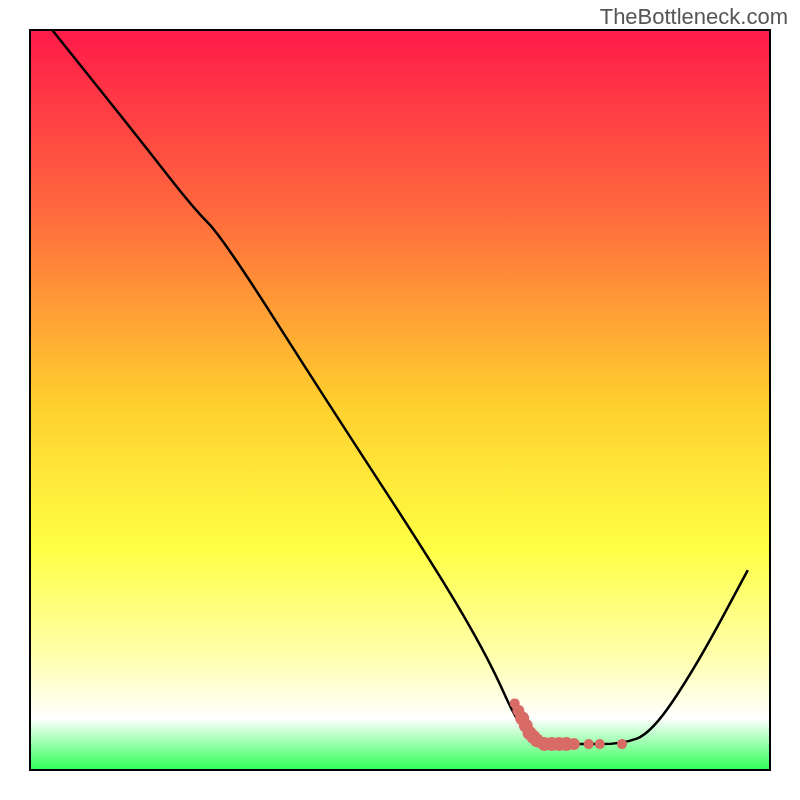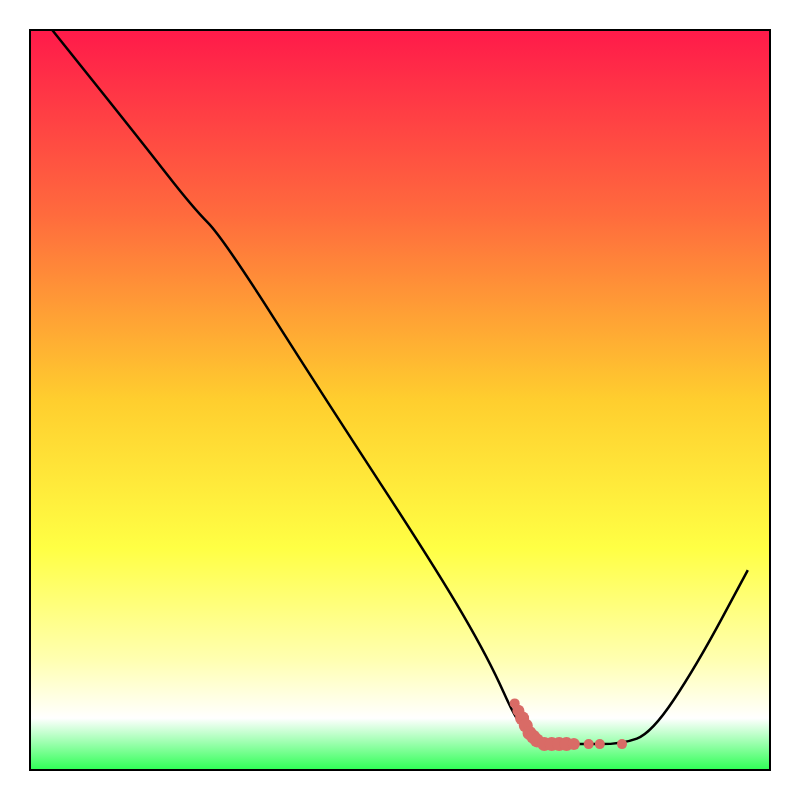--- a/index.html
+++ b/index.html
@@ -26,20 +26,21 @@
     z-index: 10;
   }
   svg {
     display: block;
   }
 </style>
 </head>
 <body>
 
 <div class="chart-container">
+  <div class="watermark">TheBottleneck.com</div>
   <svg id="chart-svg" width="800" height="800" viewBox="0 0 800 800">
     <defs>
       <linearGradient id="bg-grad" x1="0" y1="0" x2="0" y2="1">
           <stop offset="0%" stop-color="#ff1a4a"></stop>
           <stop offset="25%" stop-color="#ff6b3d"></stop>
           <stop offset="50%" stop-color="#ffce2e"></stop>
           <stop offset="70%" stop-color="#ffff44"></stop>
           <stop offset="85%" stop-color="#ffffb0"></stop>
           <stop offset="93%" stop-color="#ffffff"></stop>
           <stop offset="100%" stop-color="#2eff55"></stop>

